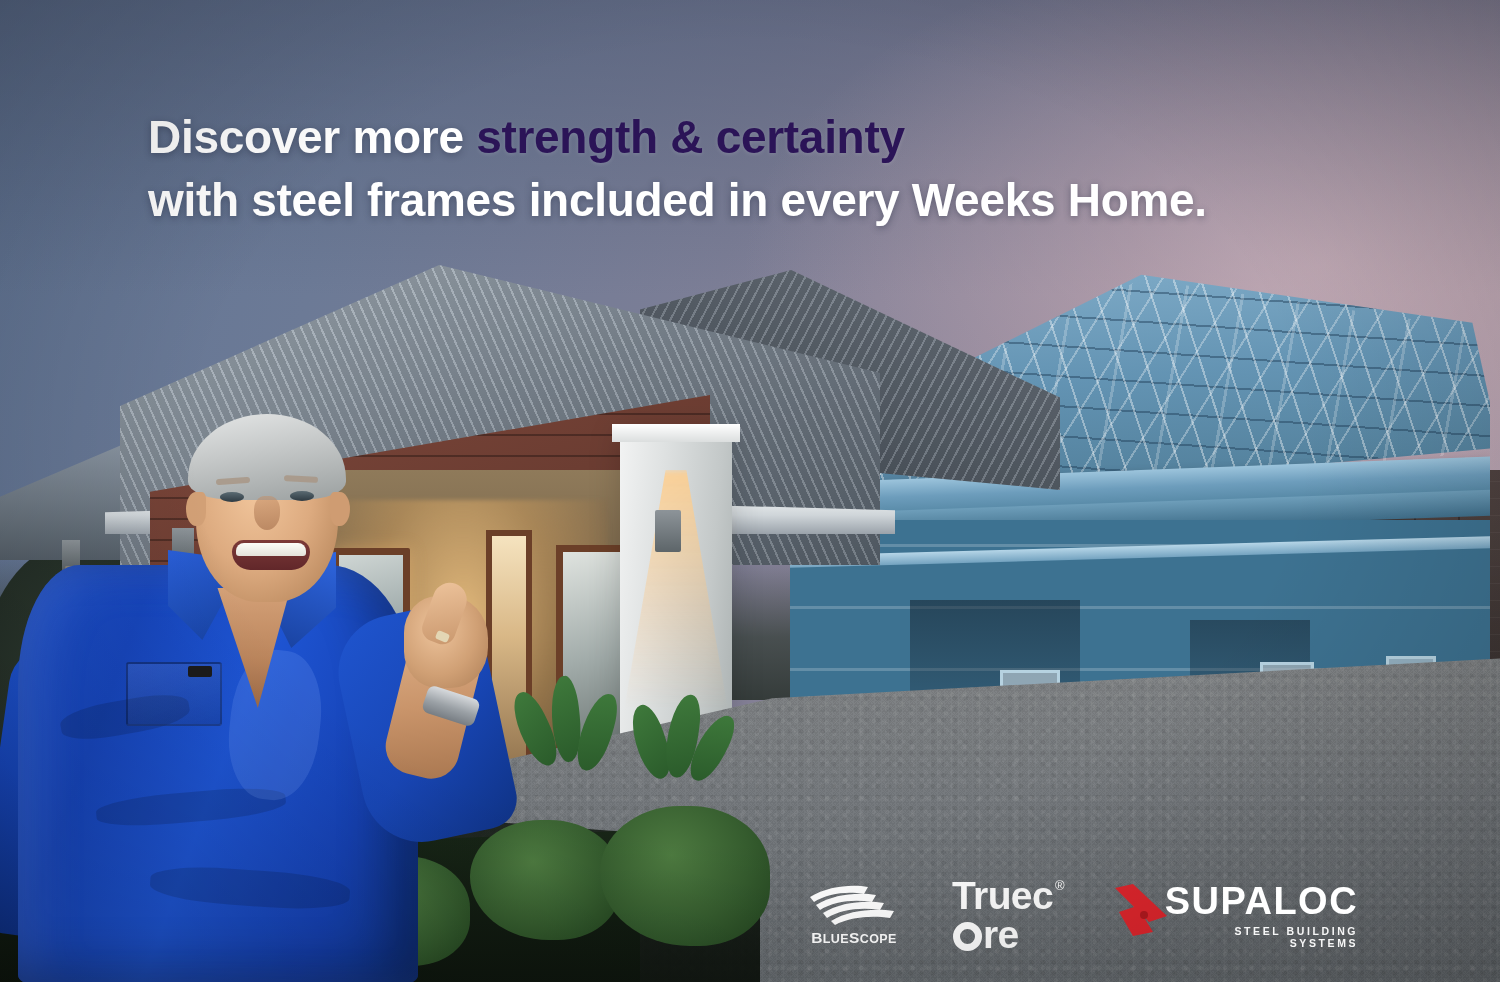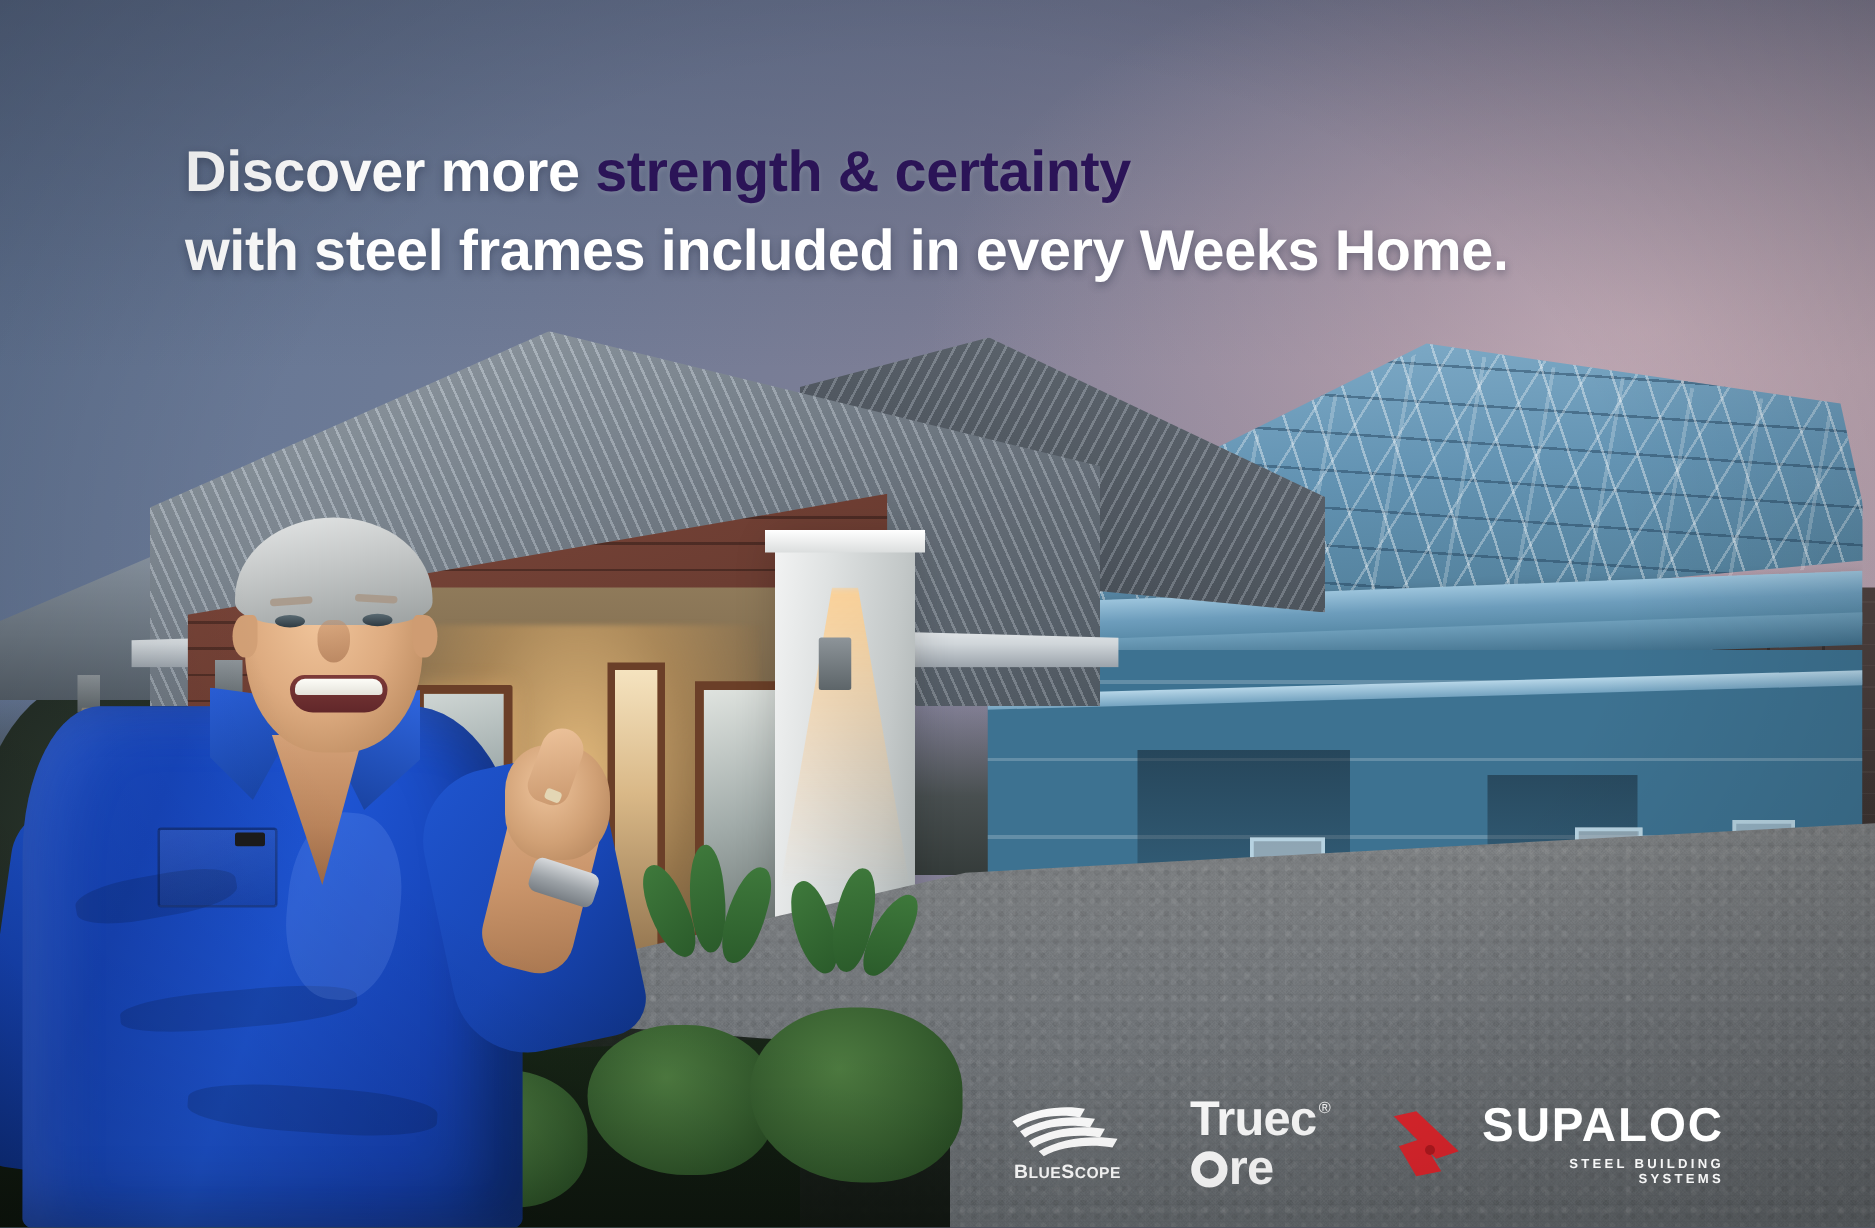--- a/index.html
+++ b/index.html
@@ -427,21 +427,21 @@
   }
   .tc-o{
     display:inline-block;width:29px;height:29px;border-radius:50%;
     border:7px solid #fff;background:transparent;
     vertical-align:-3px;margin:0 1px;
   }
   .tc-reg{
     font-size:13px;color:#fff;margin-left:2px;margin-top:2px;font-weight:400;
   }
   .logo-supaloc{
-    position:relative;margin-left:48px;display:flex;align-items:center;gap:21px;
+    position:relative;margin-left:48px;display:flex;align-items:flex-start;
   }
   .sl-mark{position:relative;width:62px;height:56px;flex:none;margin-right:-10px;}
   .sl-text{display:flex;flex-direction:column;position:relative;z-index:2;}
   .sl-word{
     color:#fff;font-size:38px;font-weight:800;letter-spacing:1.5px;line-height:1;
   }
   .sl-tag{
     color:#fff;font-size:10.5px;letter-spacing:2.6px;margin-top:5px;
     text-align:right;font-weight:600;opacity:.95;
   }

